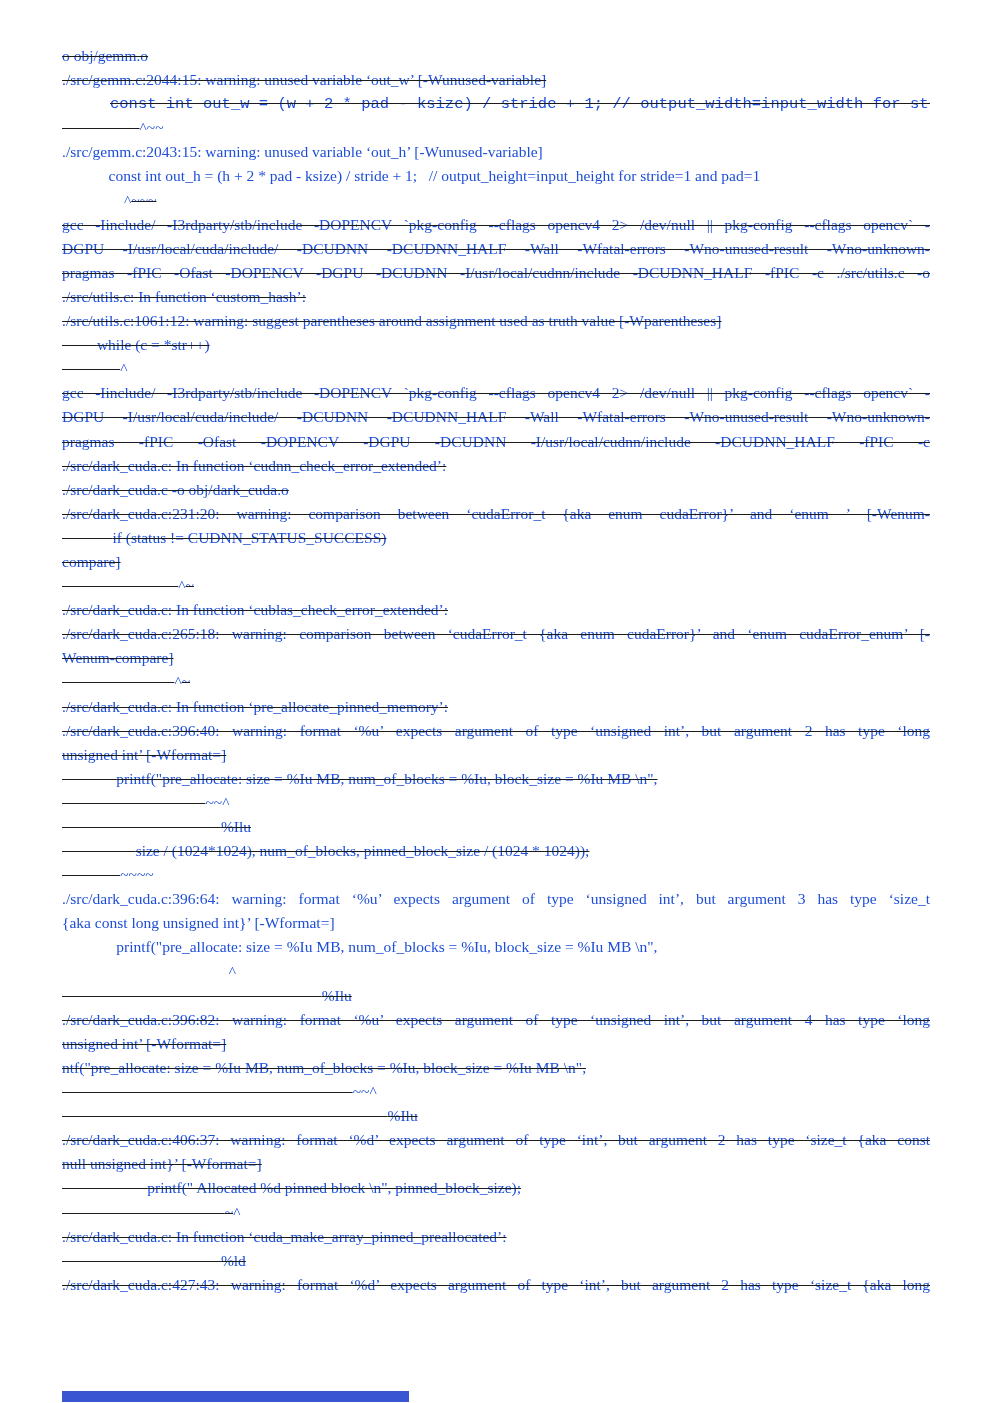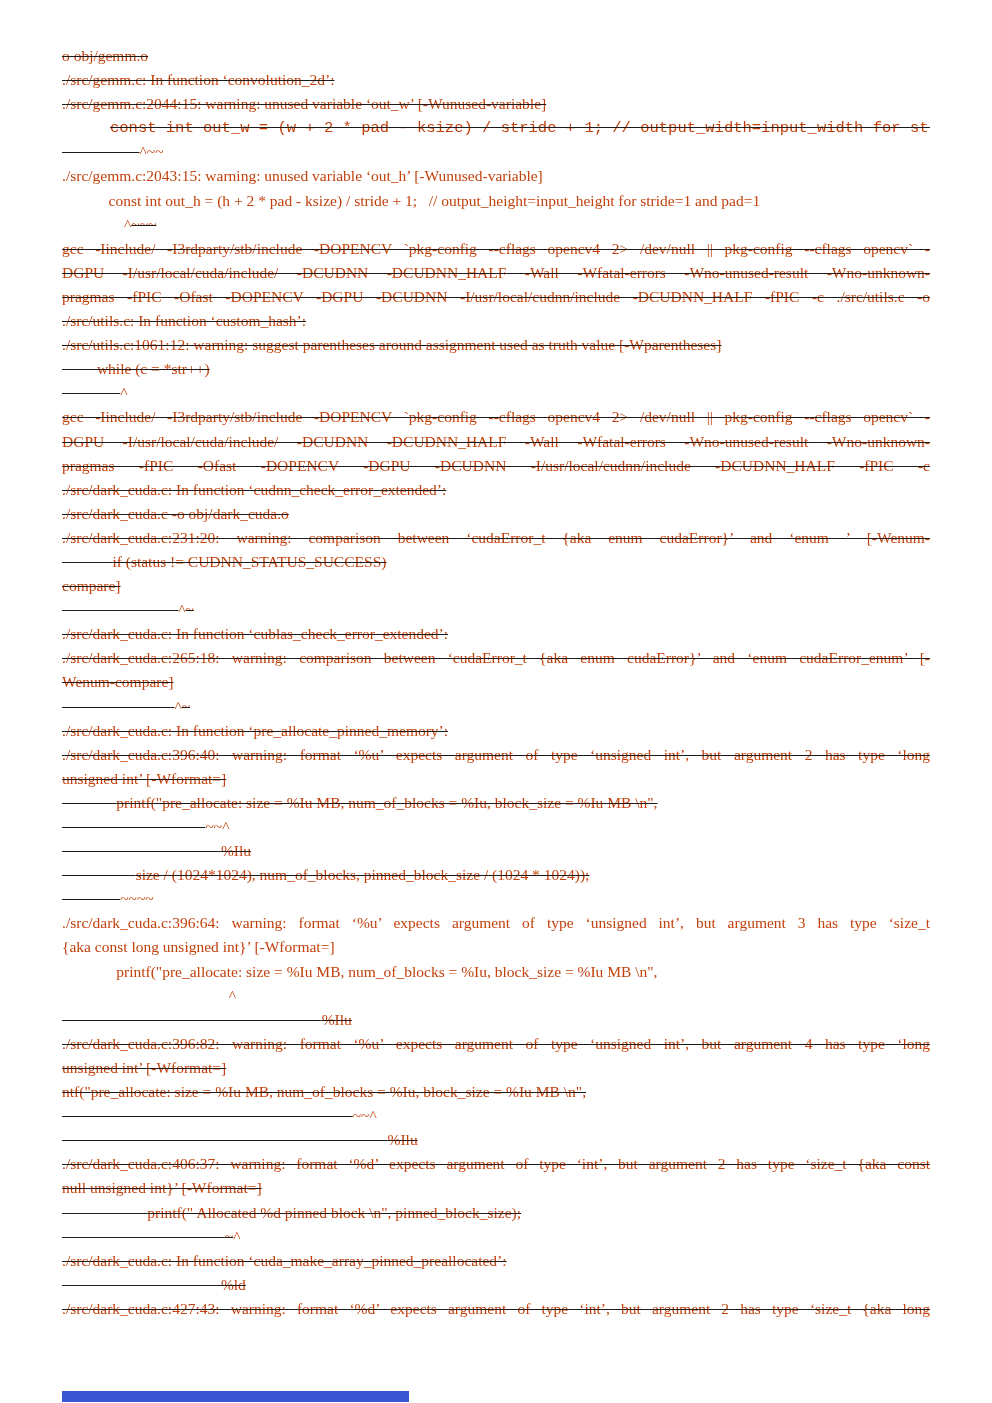--- a/index.html
+++ b/index.html
@@ -12,21 +12,21 @@
   }
   .page {
     position: absolute;
     left: 62px; top: 44px;
     width: 868px;
   }
   .line {
     font-size: 15.5px;
     line-height: 24.1px;
     height: 24.1px;
-    color: #c2410c;
+    color: #1d4ed8;
     white-space: pre-wrap;
     overflow: hidden;
   }
   .line.just {
     text-align: justify;
     text-align-last: justify;
     white-space: nowrap;
   }
   .strike {
     text-decoration: line-through;
@@ -39,21 +39,20 @@
     width: 347px; height: 11px;
     background: #3a55d1;
   }
 </style>
 </head>
 <body style="background: rgb(255, 255, 255);">
 
 <div class="page">
   <div>
       <div class="line"><span class="strike">o obj/gemm.o</span></div>
-      <div class="line"><span class="strike">./src/gemm.c: In function ‘convolution_2d’:</span></div>
       <div class="line"><span class="strike">./src/gemm.c:2044:15: warning: unused variable ‘out_w’ [-Wunused-variable]</span></div>
       <div class="line just" style="padding-left: 48px; font-family: Liberation Mono, monospace;"><span class="strike">const int out_w = (w + 2 * pad - ksize) / stride + 1;   // output_width=input_width for stride=1 and pad=1</span></div>
       <div class="line"><span class="strike">                    </span><span>^~~</span></div>
       <div class="line"><span>./src/gemm.c:2043:15: warning: unused variable ‘out_h’ [-Wunused-variable]</span></div>
       <div class="line"><span>            </span><span>const int out_h = (h + 2 * pad - ksize) / stride + 1;   // output_height=input_height for stride=1 and pad=1</span></div>
       <div class="line"><span>                </span><span>^</span><span class="strike">~~~</span></div>
       <div class="line just"><span class="strike">gcc -Iinclude/ -I3rdparty/stb/include -DOPENCV `pkg-config --cflags opencv4 2&gt; /dev/null || pkg-config --cflags opencv` -</span></div>
       <div class="line just"><span class="strike">DGPU -I/usr/local/cuda/include/ -DCUDNN -DCUDNN_HALF -Wall -Wfatal-errors -Wno-unused-result -Wno-unknown-</span></div>
       <div class="line just"><span class="strike">pragmas -fPIC -Ofast -DOPENCV -DGPU -DCUDNN -I/usr/local/cudnn/include -DCUDNN_HALF -fPIC -c ./src/utils.c -o</span></div>
       <div class="line"><span class="strike">./src/utils.c: In function ‘custom_hash’:</span></div>

